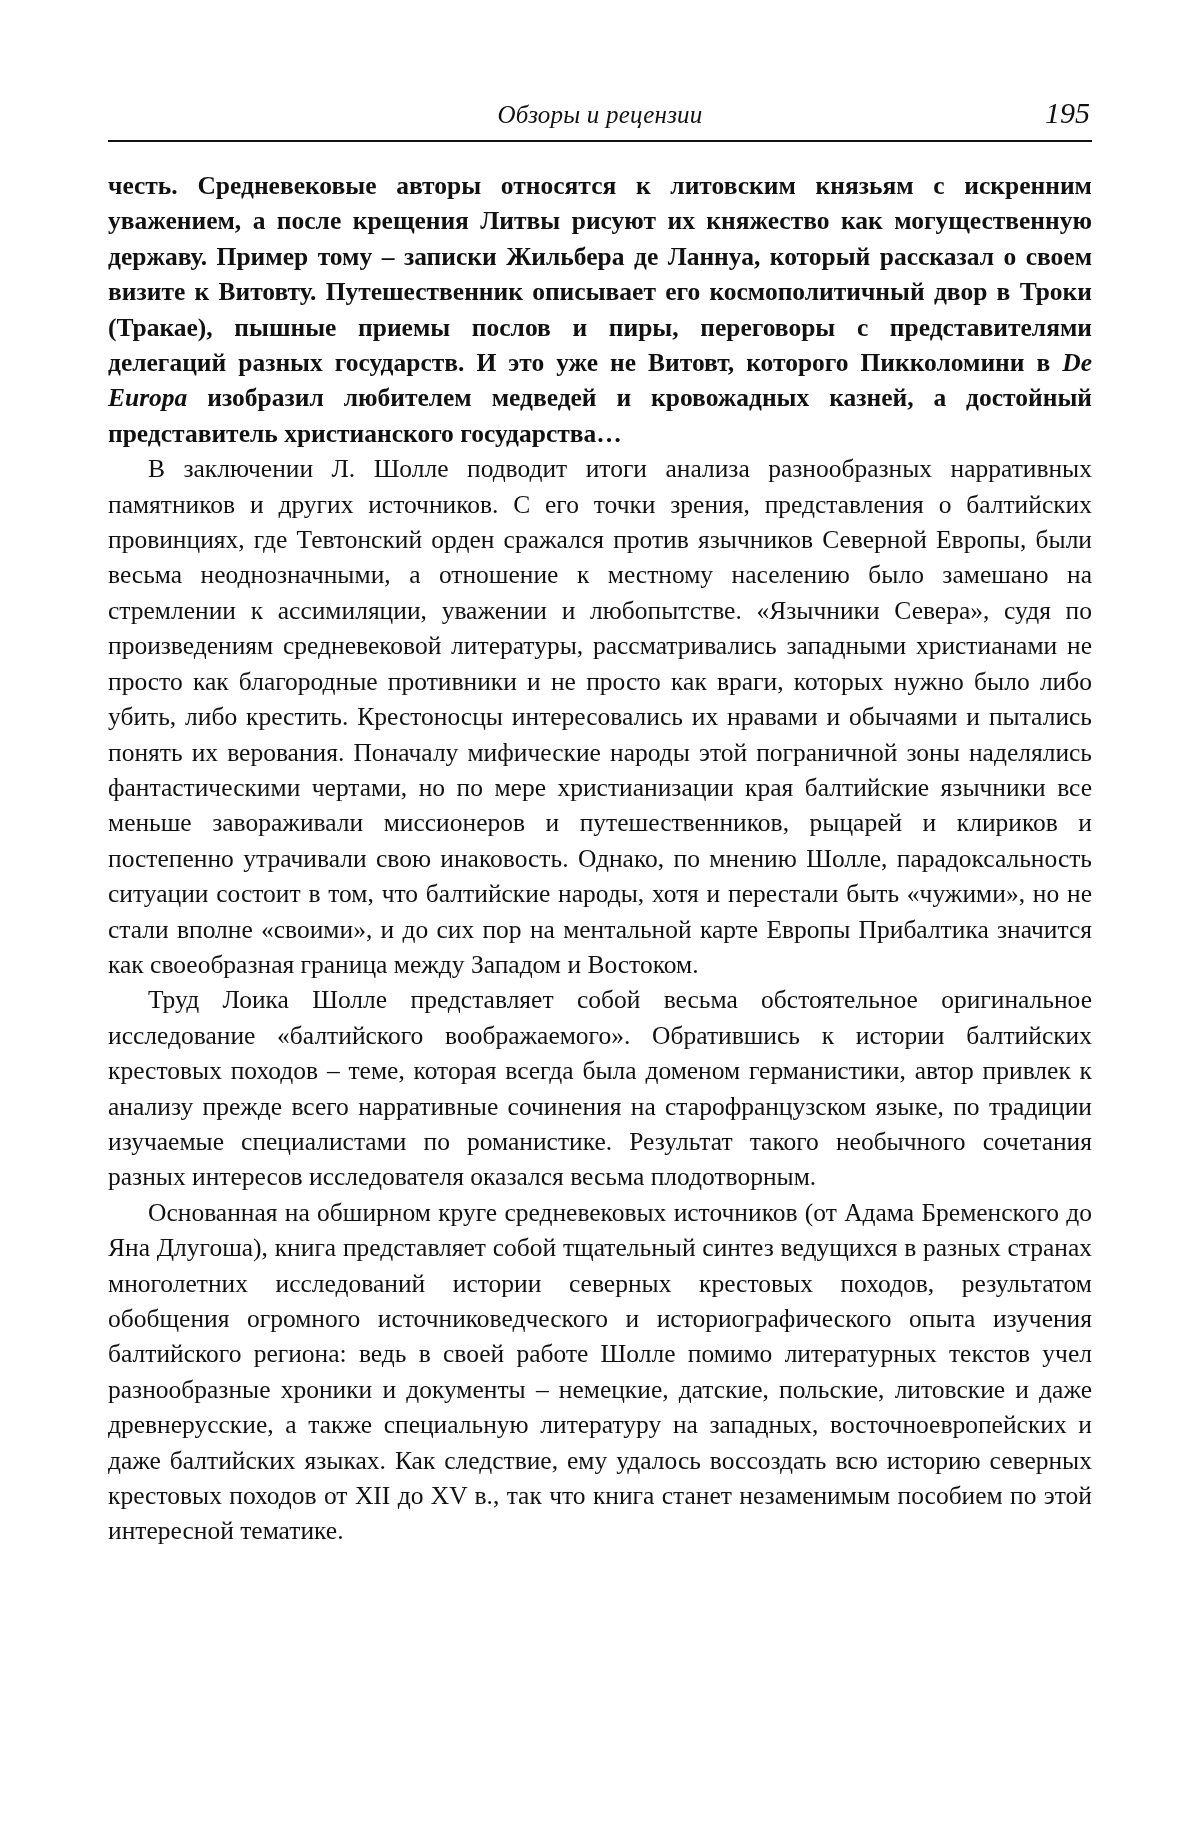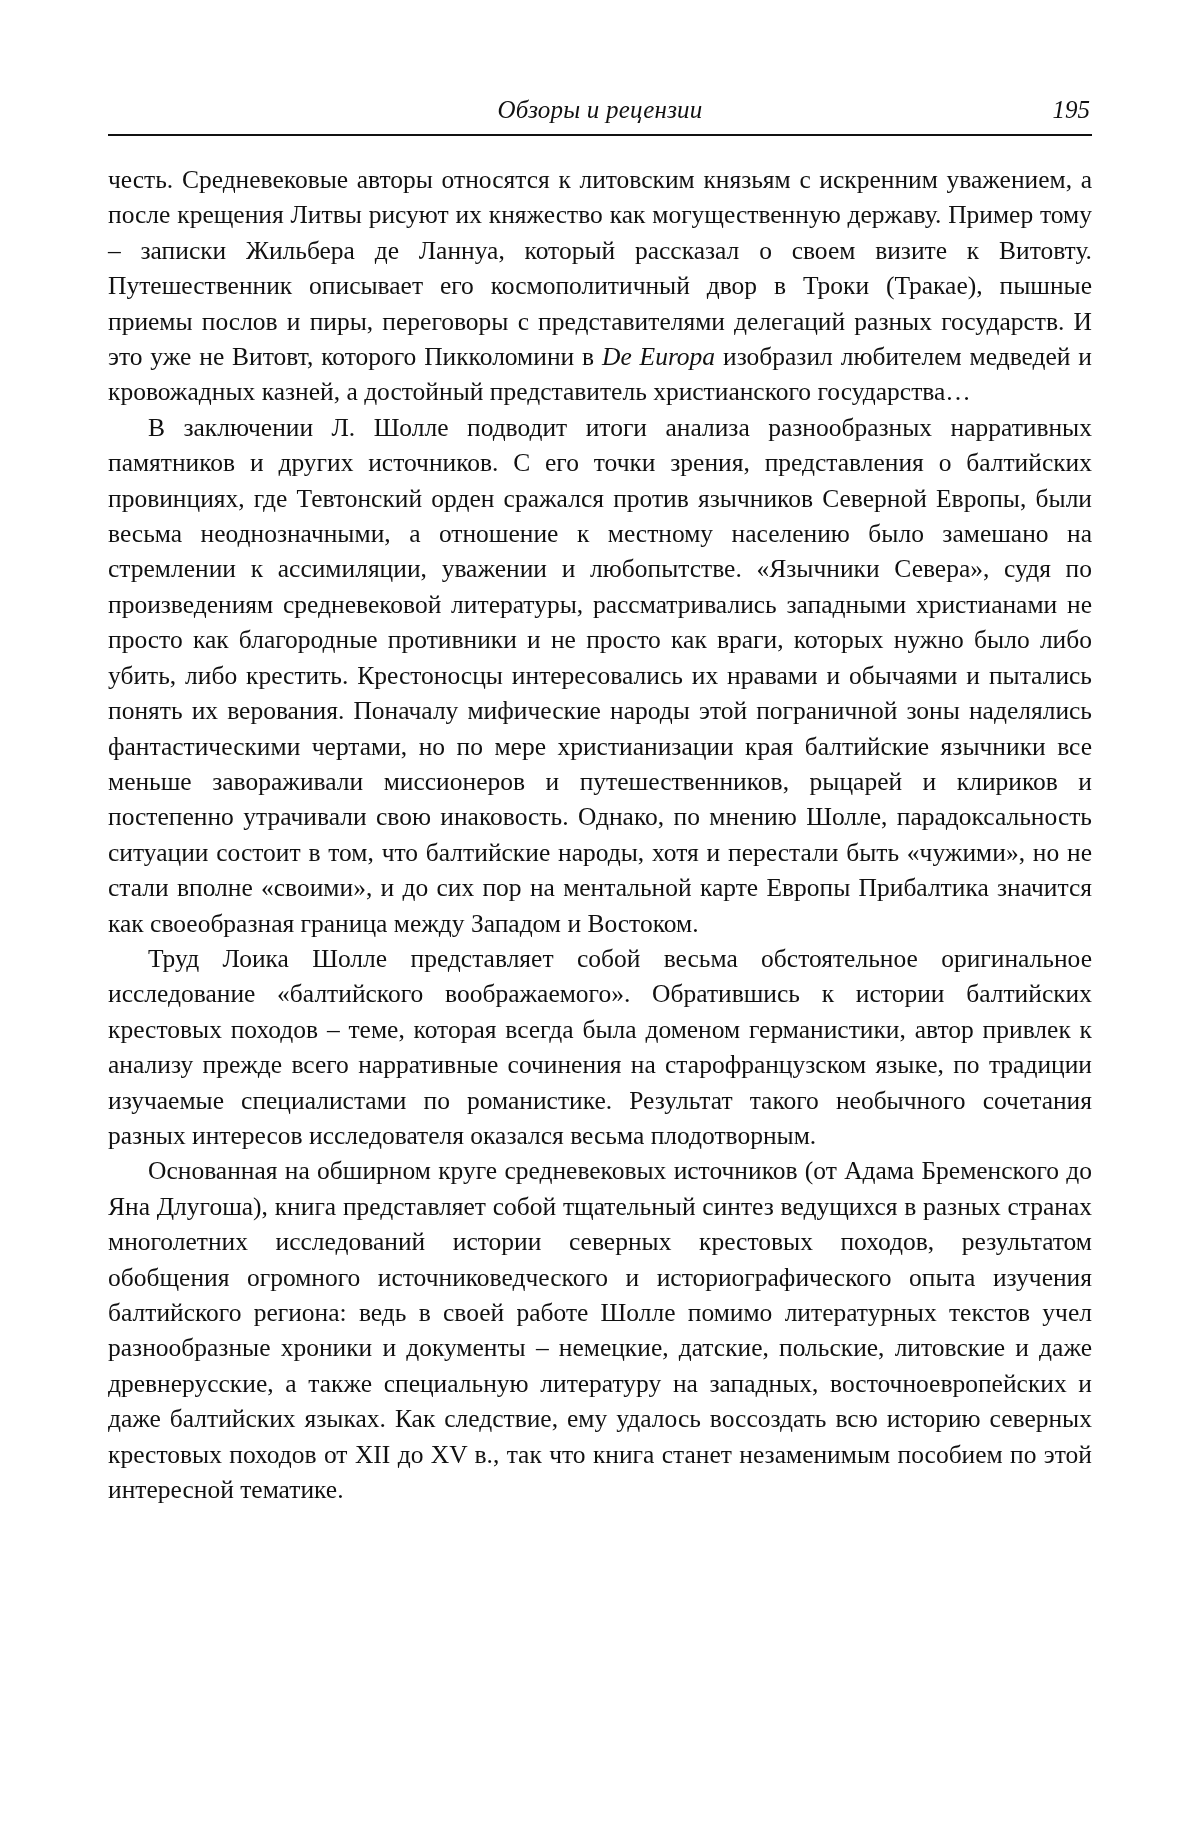--- a/index.html
+++ b/index.html
@@ -30,21 +30,21 @@
   .header-title {
     font-style: italic;
     font-size: 25px;
     letter-spacing: 0.2px;
     flex: 1;
     text-align: center;
     padding-left: 60px;
   }
   .header-folio {
     font-style: italic;
-    font-size: 25px;
+    font-size: 30px;
     min-width: 60px;
     text-align: right;
   }
   .rule {
     border: 0;
     border-top: 2.2px solid #111;
     margin: 0 0 26px 0;
   }
   .body-text {
     font-size: 25.5px;
@@ -52,20 +52,21 @@
     text-align: justify;
     text-justify: inter-word;
     hyphens: manual;
   }
   .body-text p {
     margin: 0;
     text-indent: 40px;
   }
   .body-text p.no-indent {
     text-indent: 0;
+    font-weight: bold;
   }
   .body-text em {
     font-style: italic;
   }
 </style>
 </head>
 <body>
 
 <div class="page">
 

